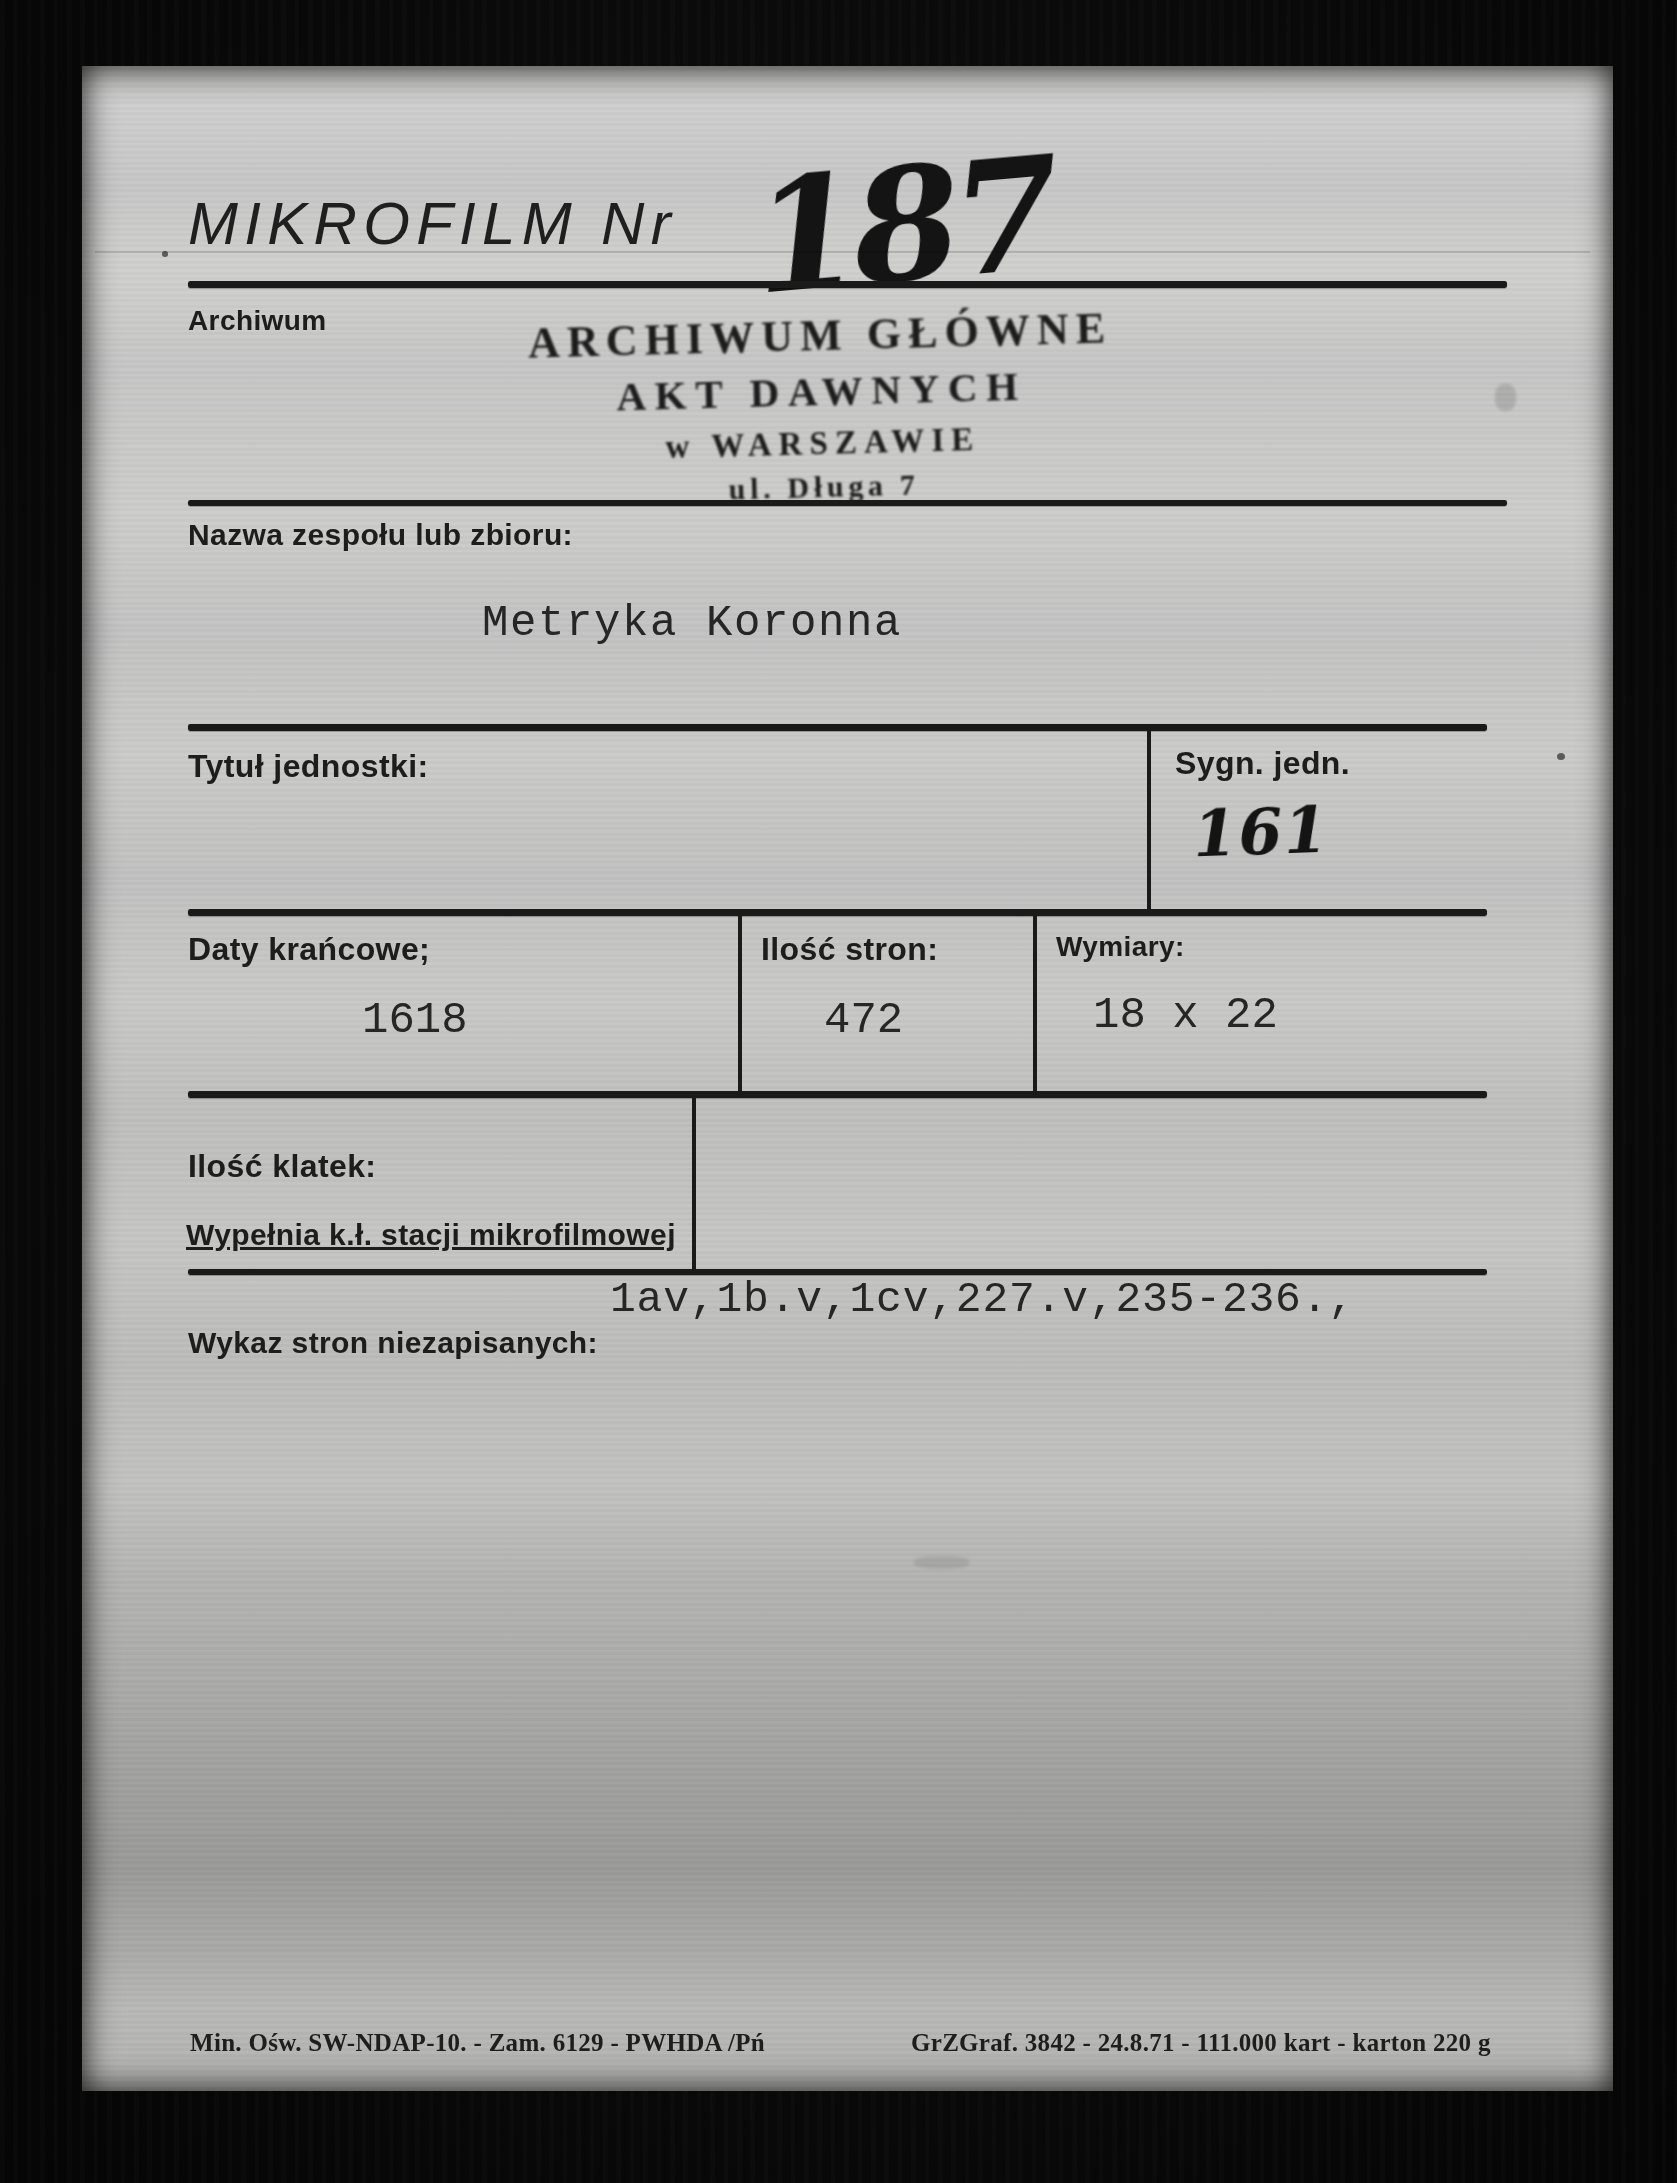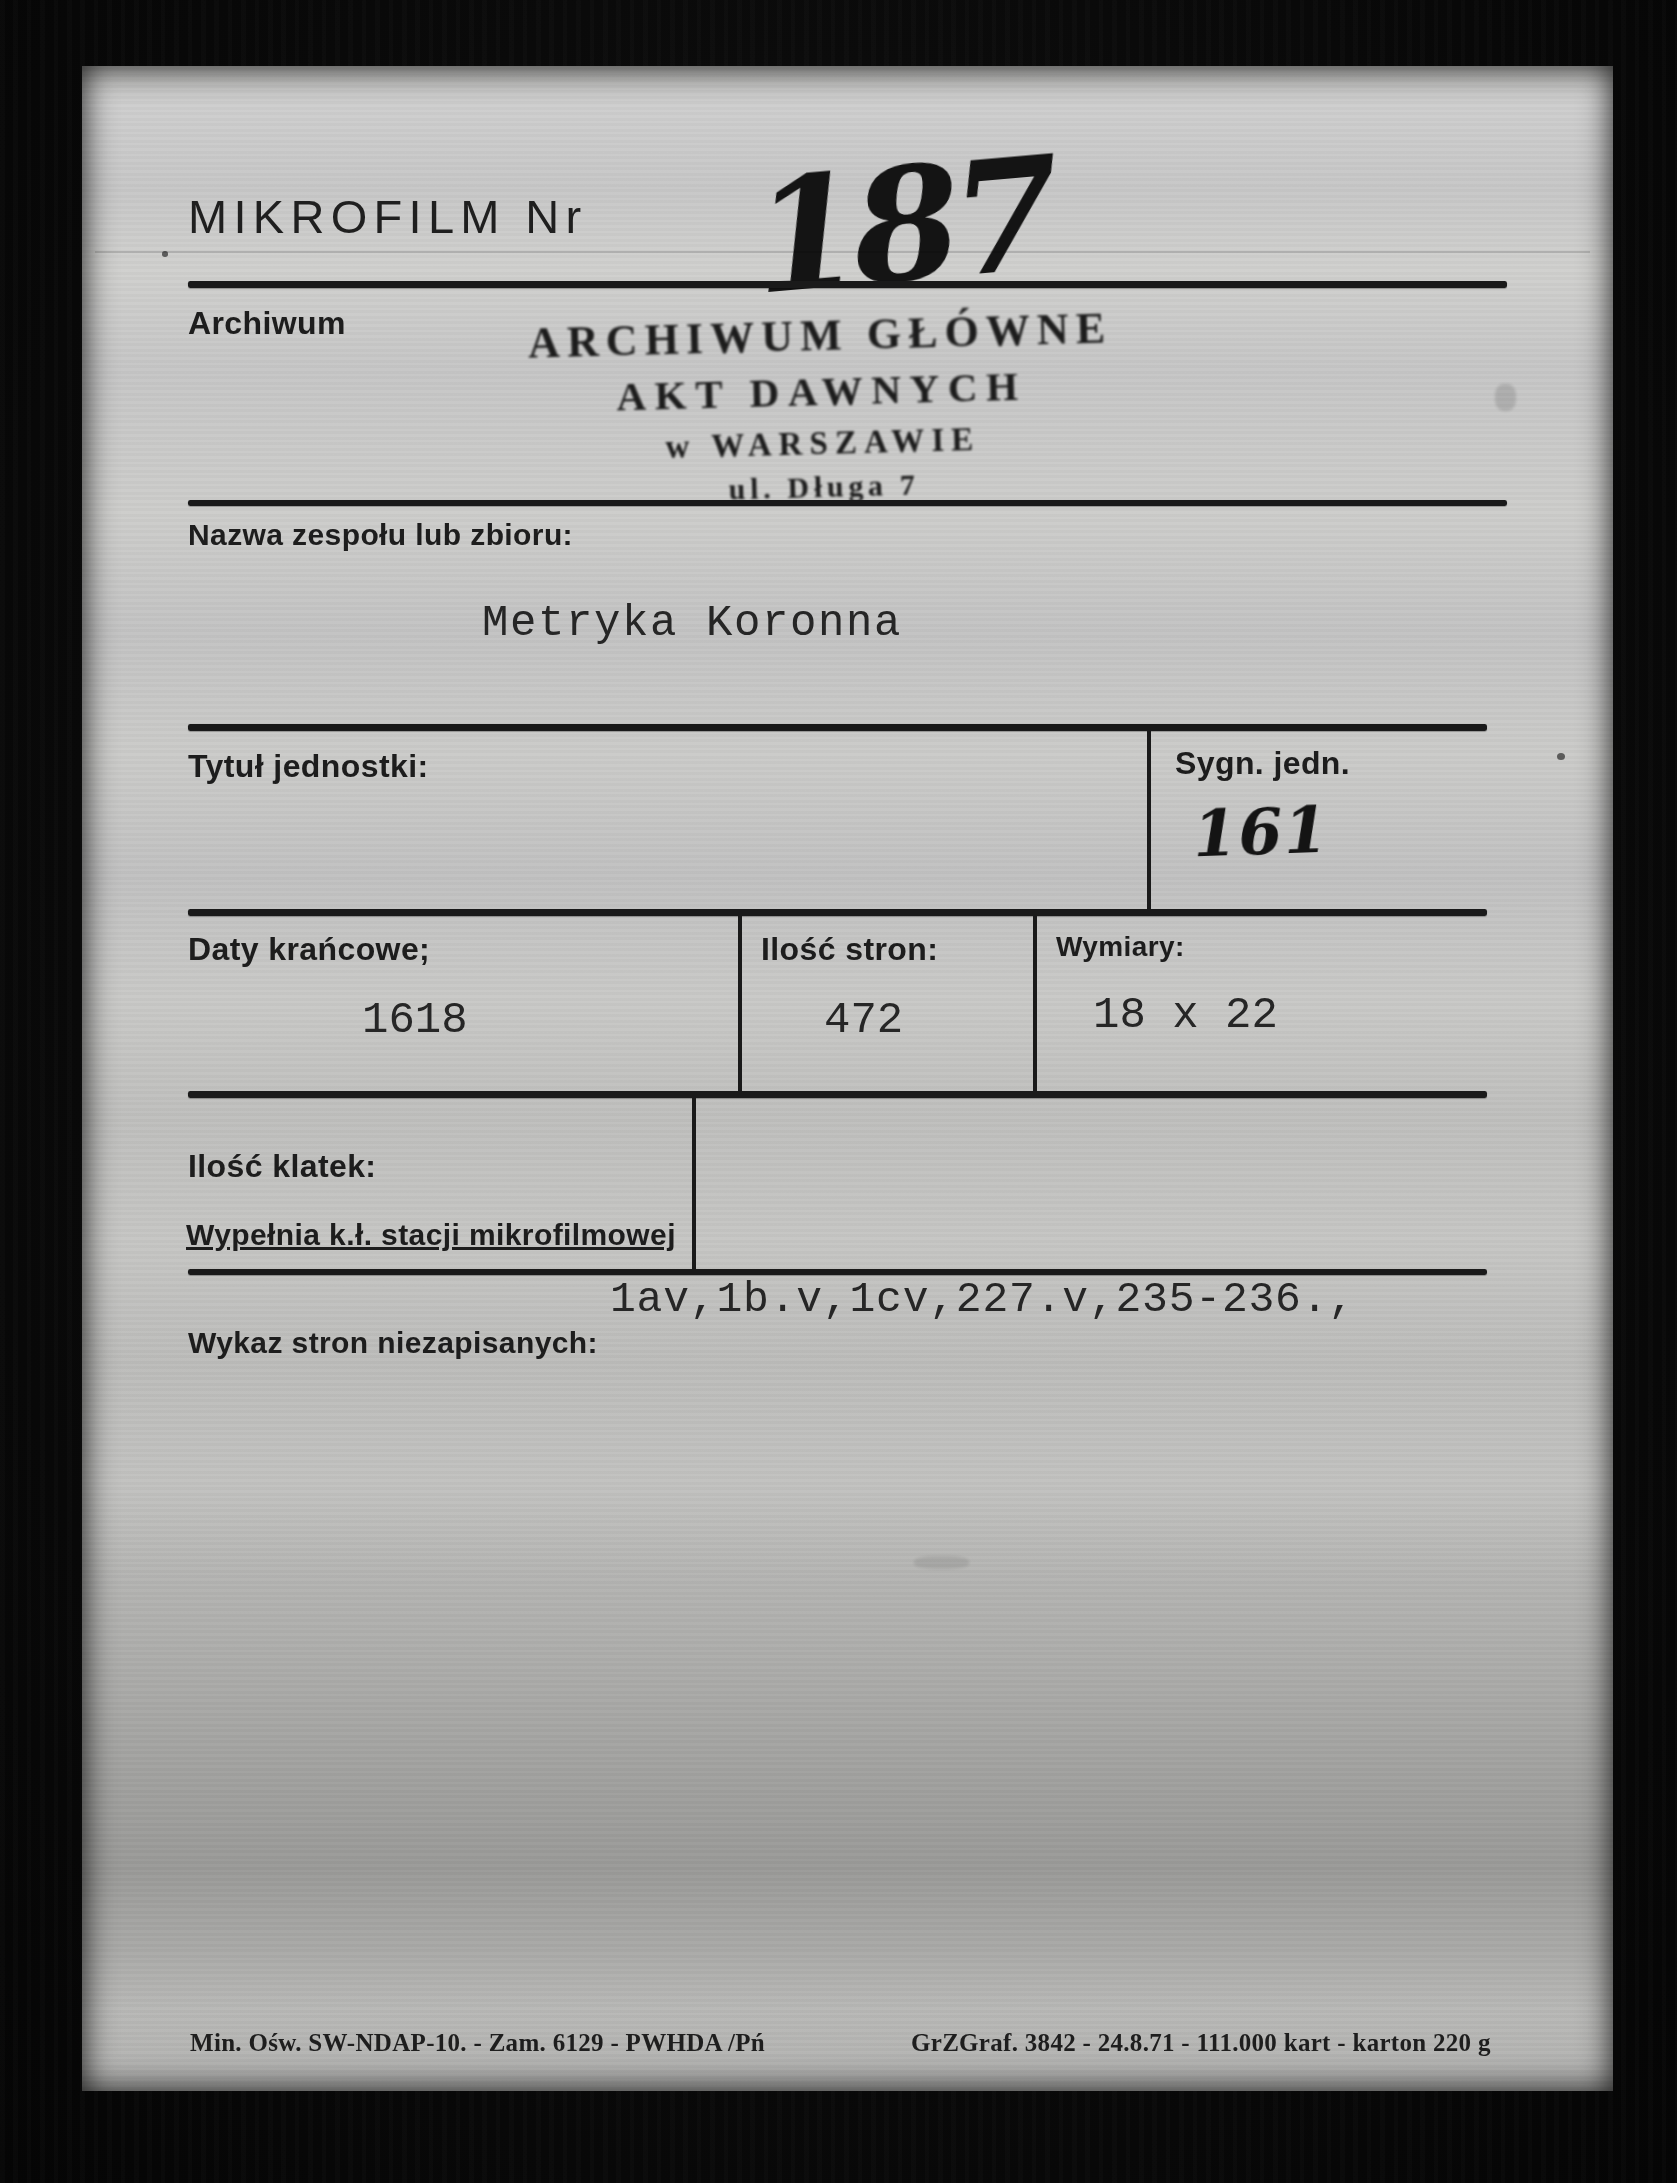--- a/index.html
+++ b/index.html
@@ -21,22 +21,23 @@
         #cdcdcb 22%, #c3c3c3 28%, #cbcbc9 34%, #c1c1c1 40%, #c9c9c7 46%,
         #bfbfbd 52%, #c6c6c4 58%, #bcbcba 64%, #c2c2c0 70%, #b3b3b1 75%,
         #aaaaa8 80%, #a0a09e 85%, #9a9a98 89%, #a9a9a7 93%, #b8b8b6 96%, #b2b2b0 100%);
     box-shadow:0 0 32px rgba(0,0,0,0.9) inset;
   }
   .abs{position:absolute;}
   .hr{position:absolute;background:#1a1a1a;border-radius:2.4px;box-shadow:0 0.8px 0.8px rgba(0,0,0,0.35);}
   .vr{position:absolute;background:#1a1a1a;width:4px;}
   .faint{position:absolute;background:rgba(0,0,0,0.13);height:1.6px;}
   .title{
-    font-size:47px;letter-spacing:6.3px;color:#1f1f1f;font-weight:400;
+    font-size:60px;letter-spacing:6.3px;color:#1f1f1f;font-weight:400;
     white-space:nowrap;
+    font-style:italic;
   }
   .hand{
     font-family:"DejaVu Serif", serif;font-style:italic;font-weight:bold;
     color:#141414;white-space:nowrap;filter:blur(0.5px);
   }
   #mf-number{font-size:155px;letter-spacing:-8px;transform:rotate(-5deg);}
   #sygn-value{font-size:63px;letter-spacing:1.6px;transform:rotate(-2deg);}
   .lbl{
     font-weight:700;font-size:30px;color:#1d1d1d;letter-spacing:0.4px;white-space:nowrap;
   }
@@ -65,21 +66,21 @@
 
 <div id="page">
   <div id="card">
 
     <div class="abs title" style="left:106px;top:123px;">MIKROFILM Nr</div>
     <div class="abs hand" id="mf-number" style="left:671px;top:68px;">187</div>
 
     <div class="faint" style="left:12.7px;top:185px;width:1495px;"></div>
     <div class="hr" style="left:106px;top:215px;width:1319px;height:7.1px;"></div>
 
-    <div class="abs lbl" style="left:106px;top:239px;font-size:32px;">Archiwum</div>
+    <div class="abs lbl" style="left:106px;top:239px;font-size:28px;">Archiwum</div>
     <div class="abs" id="stamp" style="left:408px;top:244px;">
       <div class="s1">ARCHIWUM GŁÓWNE</div>
       <div class="s2">AKT DAWNYCH</div>
       <div class="s3">w WARSZAWIE</div>
       <div class="s4">ul. Długa 7</div>
     </div>
 
     <div class="hr" style="left:106px;top:434px;width:1319px;height:5.5px;"></div>
 
     <div class="abs lbl" style="left:106px;top:452px;">Nazwa zespołu lub zbioru:</div>

